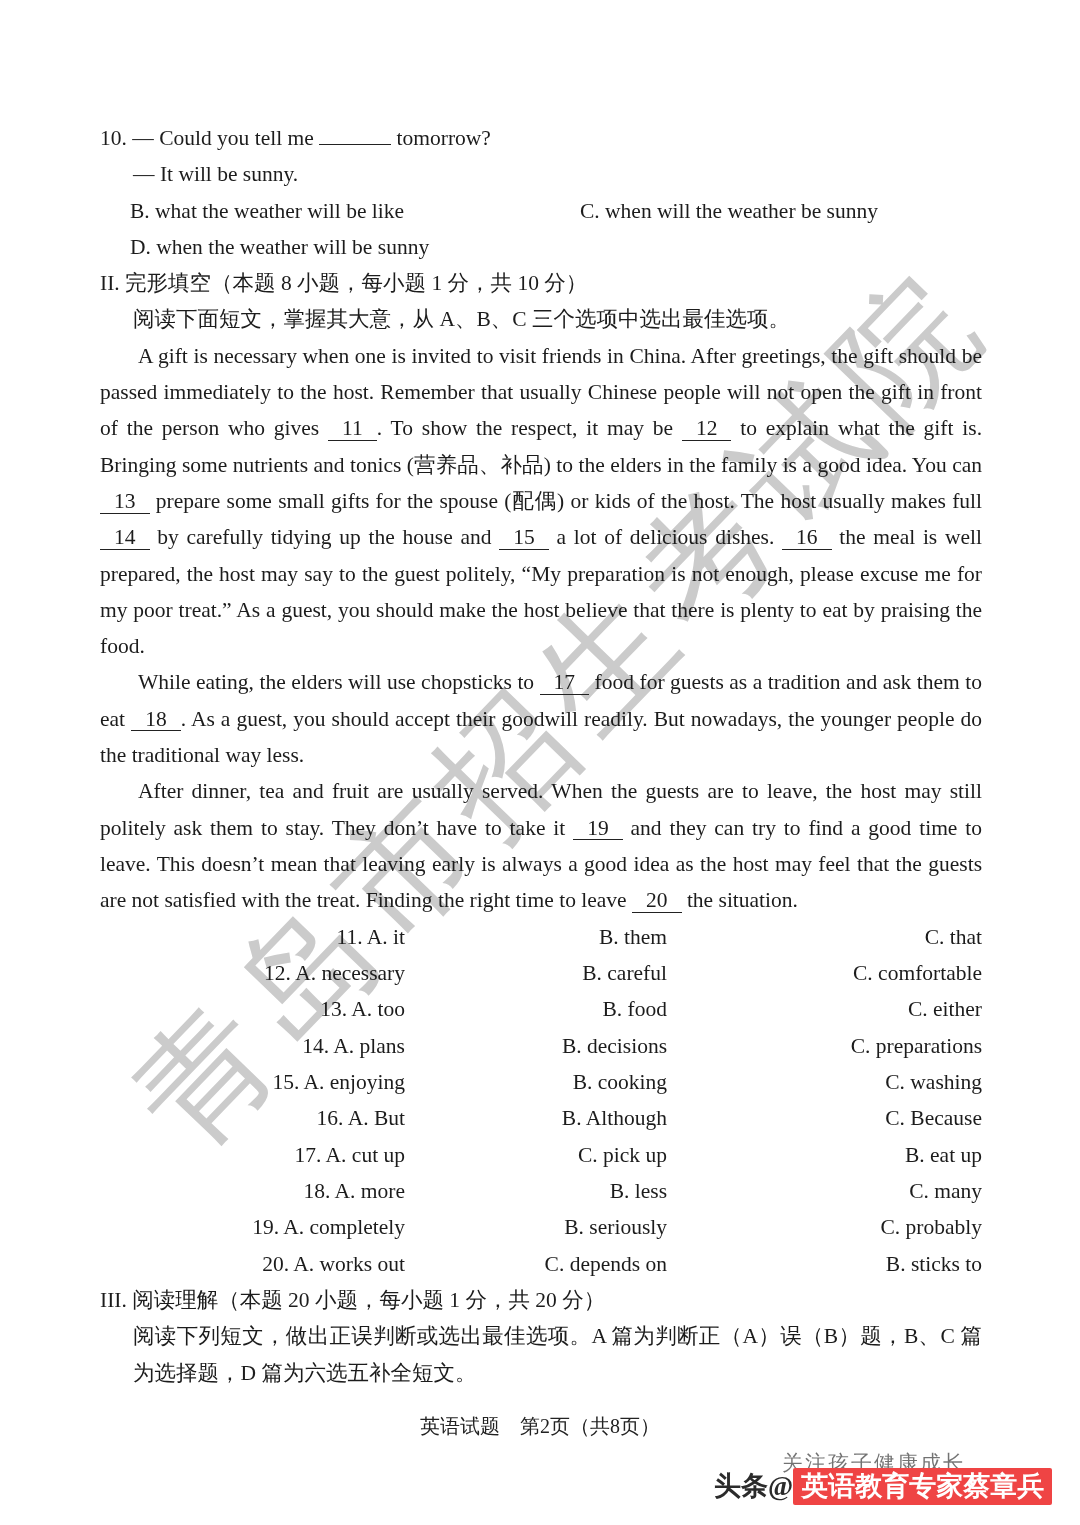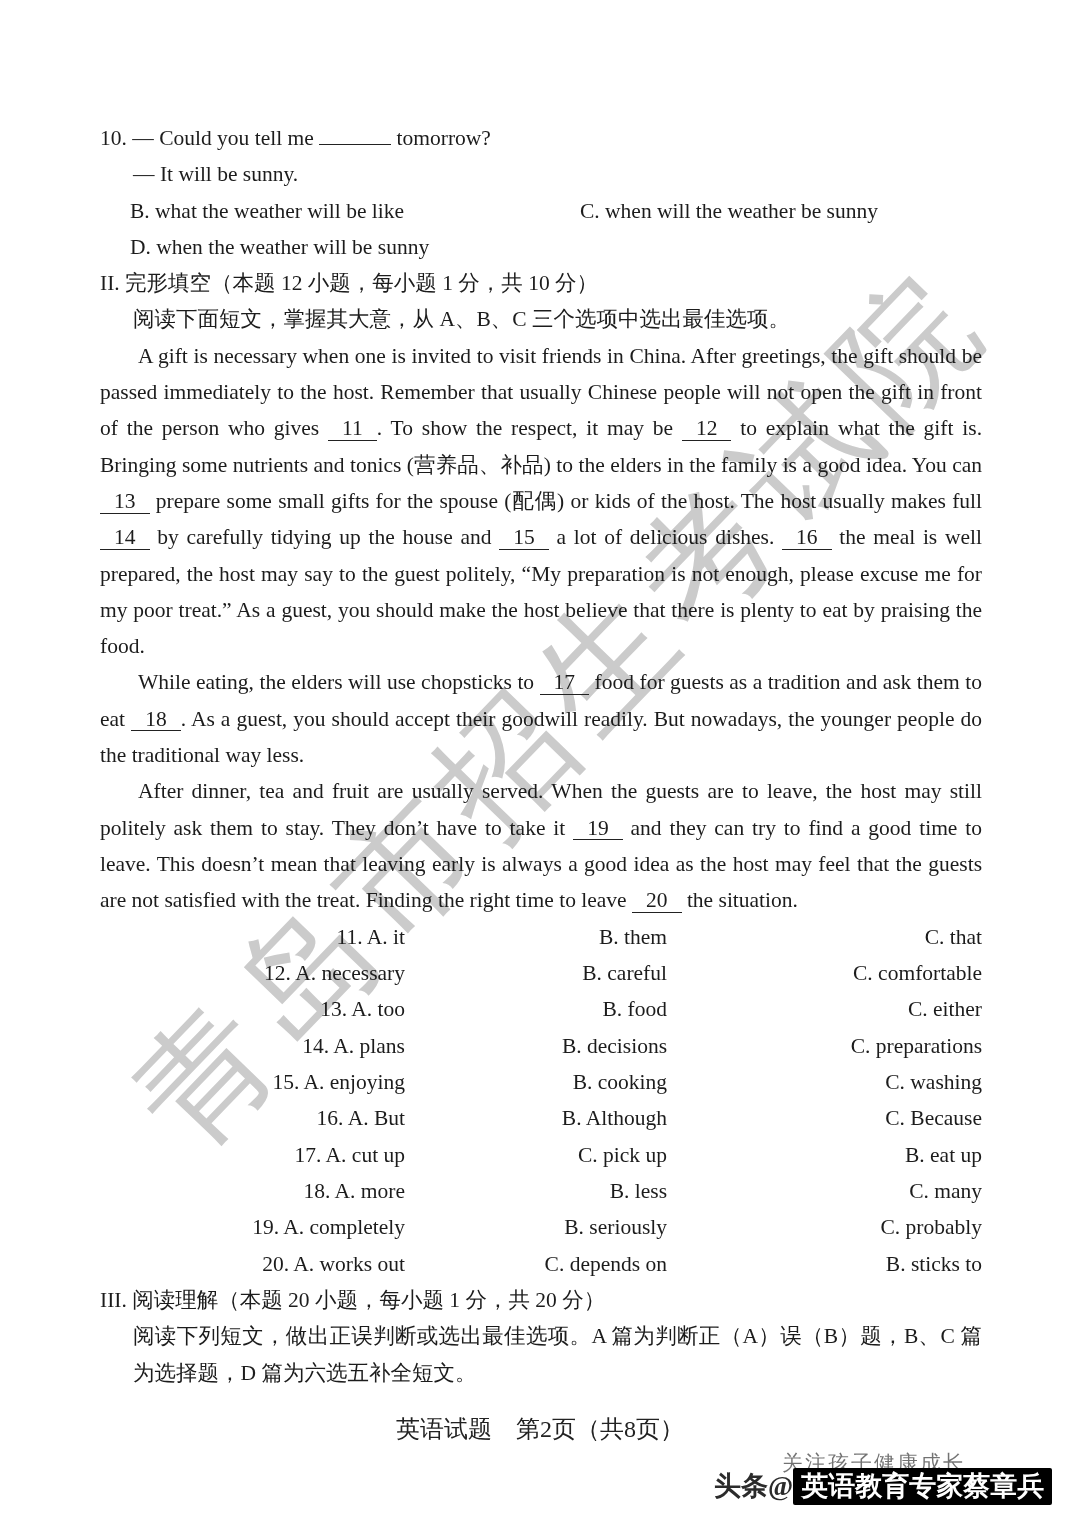--- a/index.html
+++ b/index.html
@@ -52,21 +52,21 @@
   .q-list { line-height: 36.35px; text-align: right; }
   .q-row {
     display: grid;
     grid-template-columns: 305px 262px 1fr;
   }
 
   .reading-instruction { padding-left: 33px; text-align: justify; }
 
   .footer {
     position: absolute; top: 1413px; left: 0; right: 0;
-    text-align: center; font-size: 24px; color: #222; z-index: 1;
+    text-align: center; font-size: 20px; color: #222; z-index: 1;
   }
 
   .faint-line {
     position: absolute; top: 1449px; left: 782px;
     font-size: 21px; color: #000000; opacity: 0.55; z-index: 1;
     letter-spacing: 2px;
   }
 
   .credit {
     position: absolute; top: 1468px; left: 714px;
@@ -89,21 +89,21 @@
   <div class="content">
 
     <div class="line">10. — Could you tell me <span class="blank blank-empty"></span> tomorrow?</div>
     <div class="line indent-sm">— It will be sunny.</div>
     <div class="opt-grid">
       <span>B. what the weather will be like</span>
       <span>C. when will the weather be sunny</span>
       <span>D. when the weather will be sunny</span>
     </div>
 
-    <div class="line">II. 完形填空（本题 12 小题，每小题 1 分，共 10 分）</div>
+    <div class="line">II. 完形填空（本题 8 小题，每小题 1 分，共 10 分）</div>
     <div class="line indent-sm">阅读下面短文，掌握其大意，从 A、B、C 三个选项中选出最佳选项。</div>
 
     <div class="para">A gift is necessary when one is invited to visit friends in China. After greetings, the gift should be passed immediately to the host. Remember that usually Chinese people will not open the gift in front of the person who gives <span class="blank">11</span>. To show the respect, it may be <span class="blank">12</span> to explain what the gift is. Bringing some nutrients and tonics (营养品、补品) to the elders in the family is a good idea. You can <span class="blank">13</span> prepare some small gifts for the spouse (配偶) or kids of the host. The host usually makes full <span class="blank">14</span> by carefully tidying up the house and <span class="blank">15</span> a lot of delicious dishes. <span class="blank">16</span> the meal is well prepared, the host may say to the guest politely, “My preparation is not enough, please excuse me for my poor treat.” As a guest, you should make the host believe that there is plenty to eat by praising the food.</div>
     <div class="para">While eating, the elders will use chopsticks to <span class="blank">17</span> food for guests as a tradition and ask them to eat <span class="blank">18</span>. As a guest, you should accept their goodwill readily. But nowadays, the younger people do the traditional way less.</div>
     <div class="para">After dinner, tea and fruit are usually served. When the guests are to leave, the host may still politely ask them to stay. They don’t have to take it <span class="blank">19</span> and they can try to find a good time to leave. This doesn’t mean that leaving early is always a good idea as the host may feel that the guests are not satisfied with the treat. Finding the right time to leave <span class="blank">20</span> the situation.</div>
 
     <div class="q-list">
         <div class="q-row">
           <span class="q-cell">11. A. it</span>
           <span class="q-cell">B. them</span>
@@ -159,16 +159,16 @@
     <div class="line">III. 阅读理解（本题 20 小题，每小题 1 分，共 20 分）</div>
     <div class="reading-instruction">阅读下列短文，做出正误判断或选出最佳选项。A 篇为判断正（A）误（B）题，B、C 篇为选择题，D 篇为六选五补全短文。</div>
 
   </div>
 
   <div class="footer">英语试题　第2页（共8页）</div>
 
   <div class="faint-line">关注孩子健康成长</div>
 
   <div class="credit">
-    <span class="credit-prefix">头条@</span><span class="credit-highlight" style="background: #000000;">英语教育专家蔡章兵</span>
+    <span class="credit-prefix">头条@</span><span class="credit-highlight" style="background: #ef4444;">英语教育专家蔡章兵</span>
   </div>
 
 </div>
 
 </body></html>

